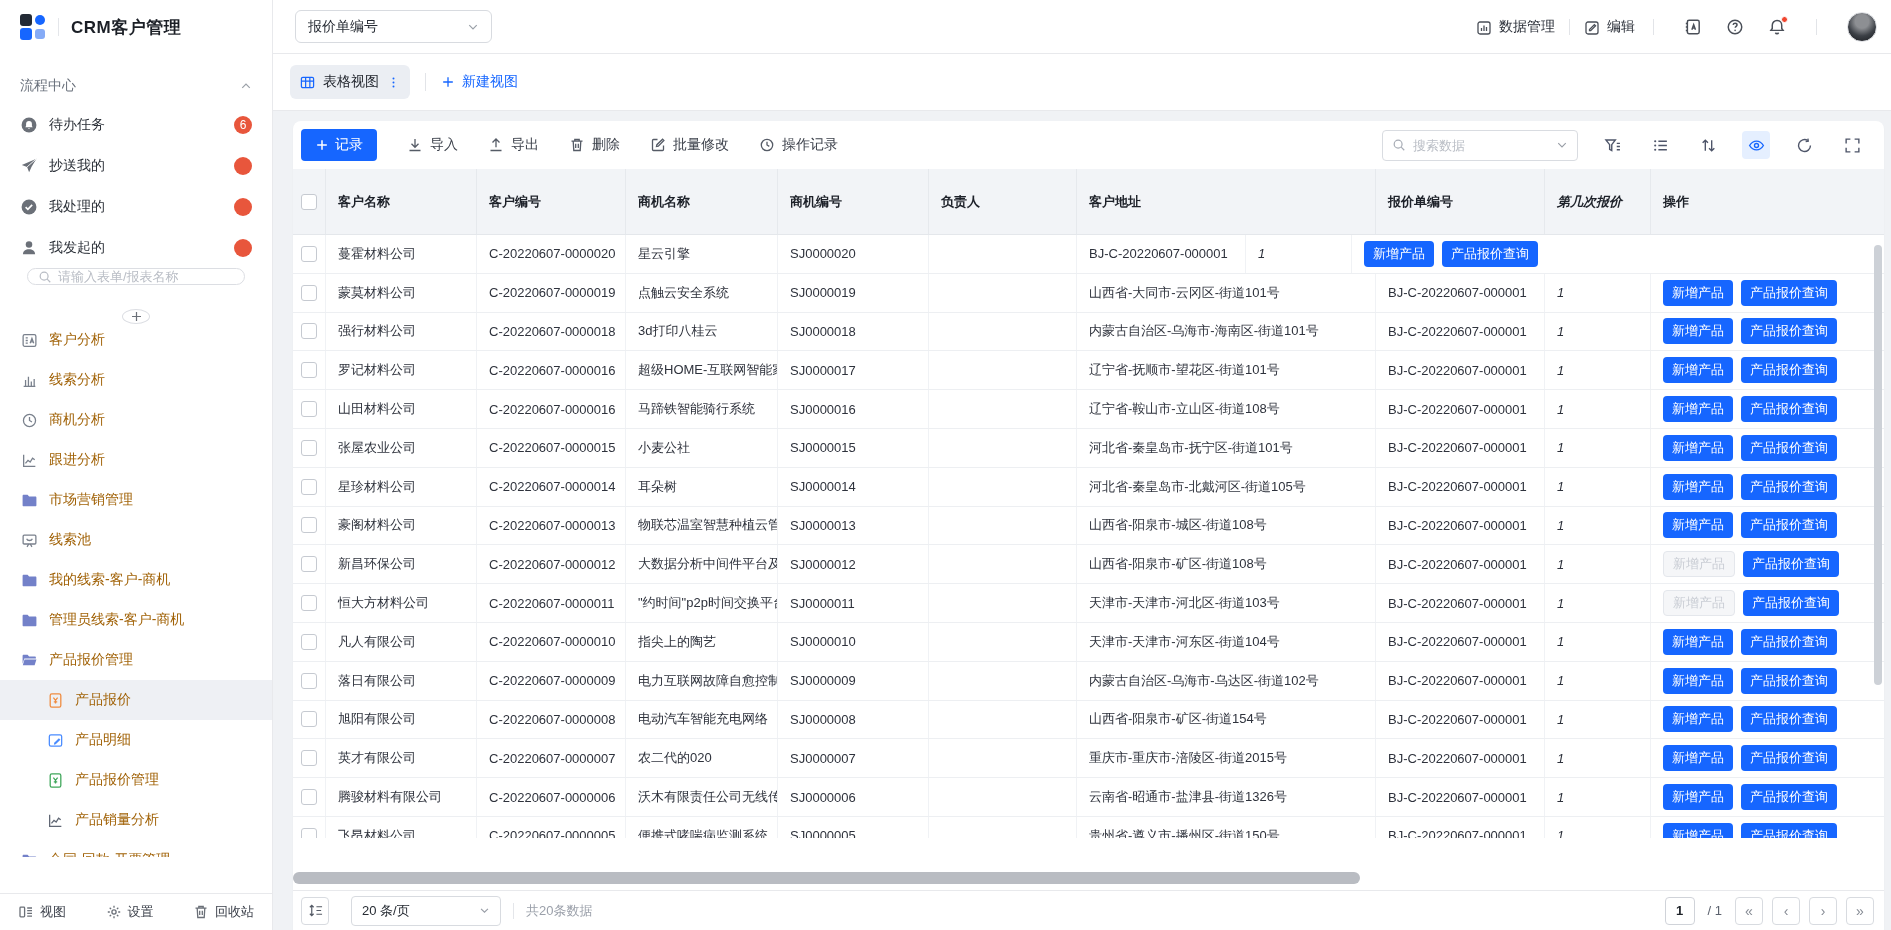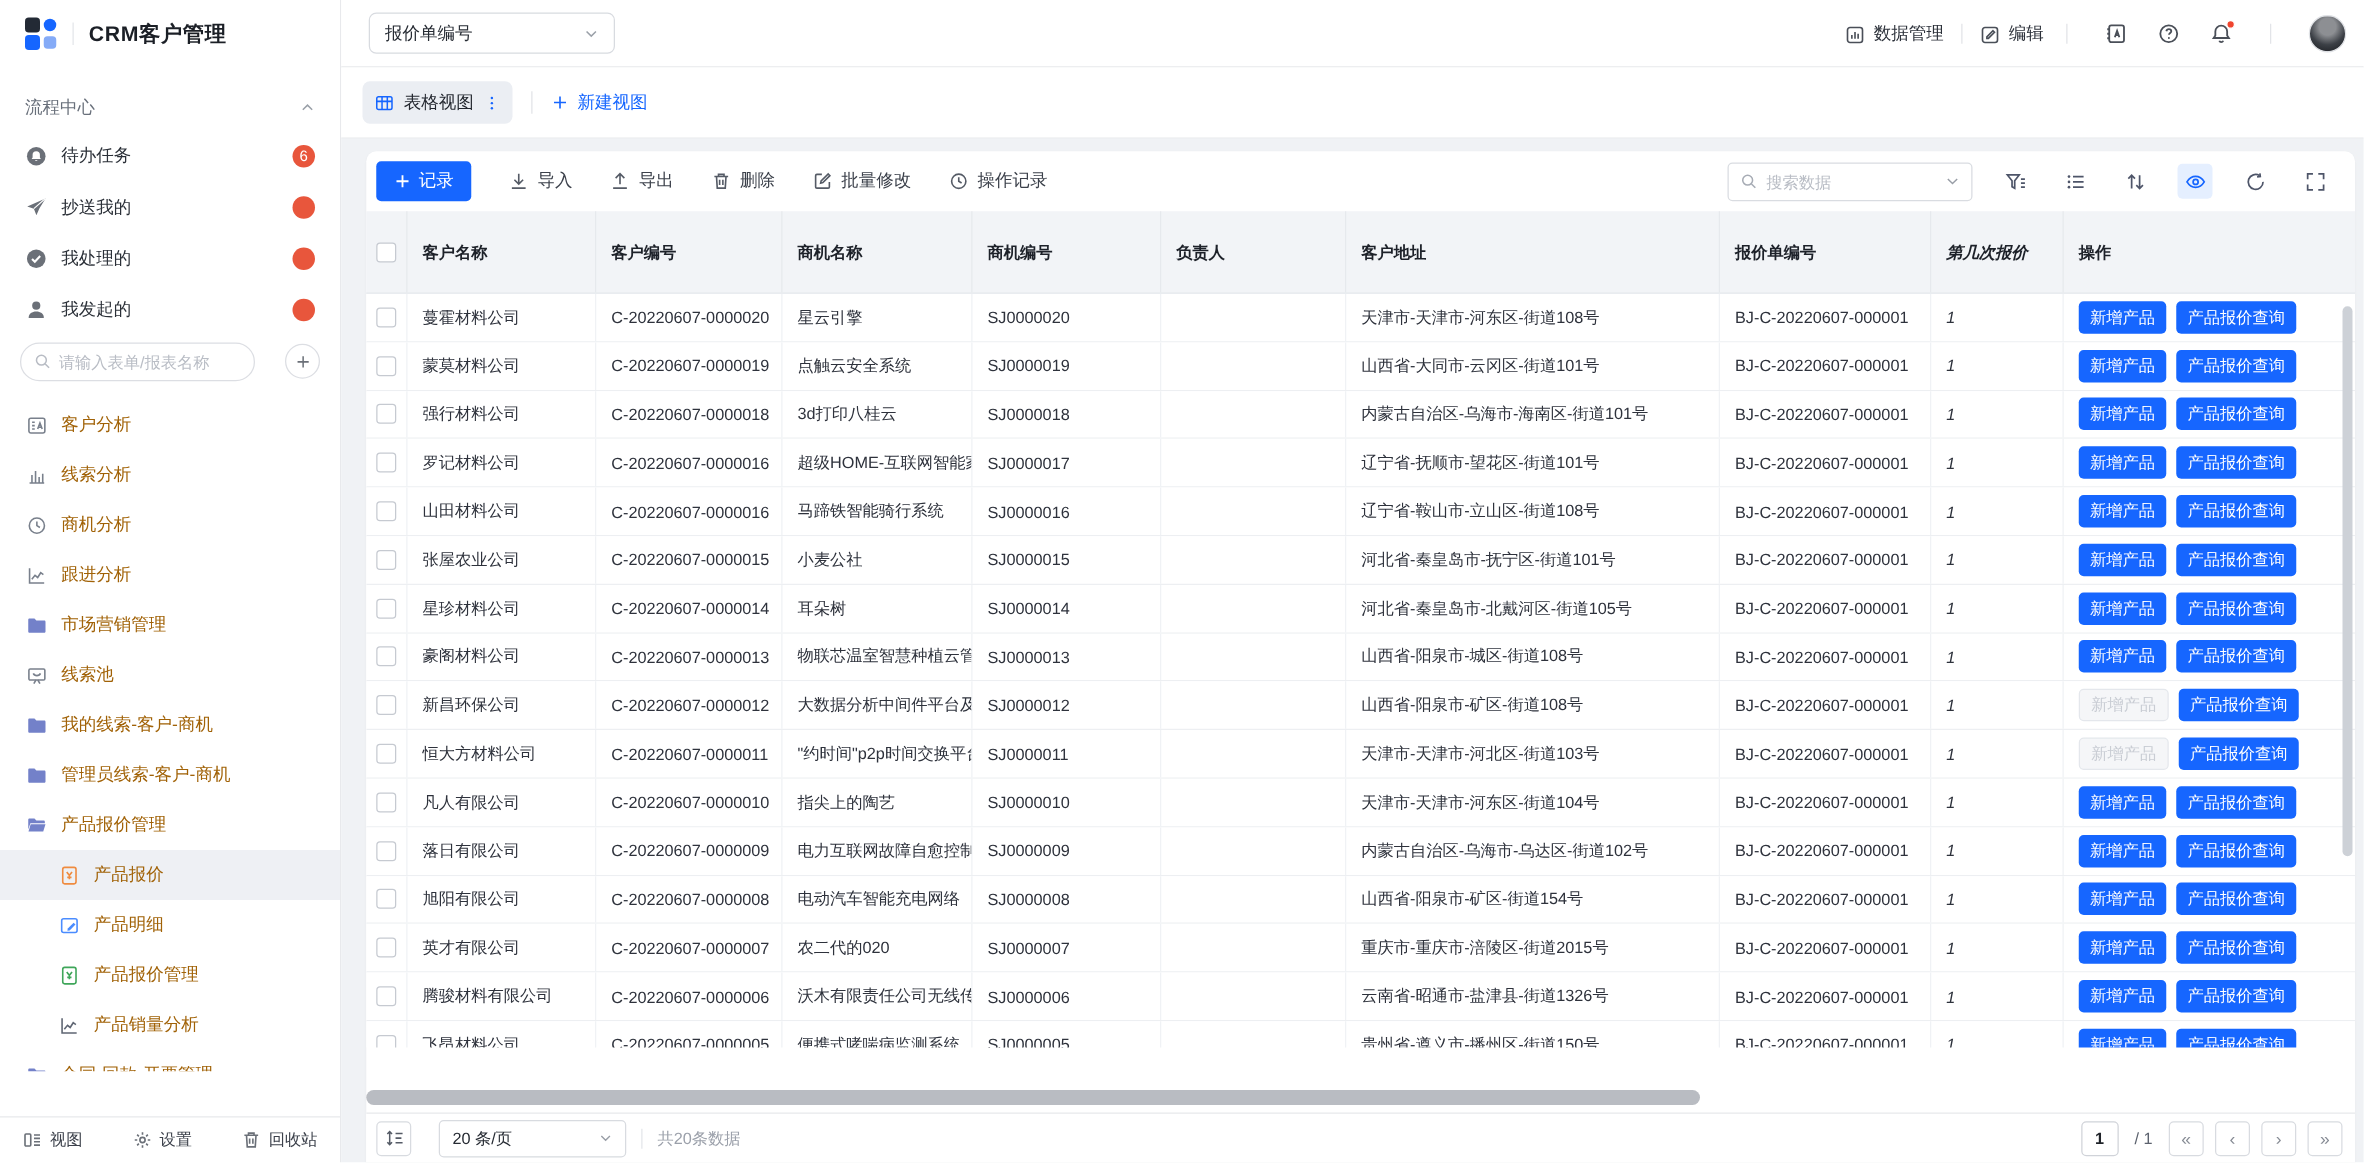--- a/index.html
+++ b/index.html
@@ -22,21 +22,21 @@
   .logo-div{width:1px;height:18px;background:#e4e6ea;margin:0 12px;}
   .app-title{font-size:17px;font-weight:700;color:#1b1f26;letter-spacing:.5px;}
   .side-scroll{flex:1;overflow:hidden;padding:0 14px;}
   .section-row{height:36px;margin-top:14px;display:flex;align-items:center;justify-content:space-between;
     padding:0 6px;color:#69707b;font-size:14px;cursor:pointer;}
   .side-item{height:41px;display:flex;align-items:center;gap:11px;padding:0 6px;font-size:14px;
     color:#2b3038;cursor:pointer;border-radius:4px;}
   .side-item .ic{width:18px;color:#6b7078;}
   .side-badge{margin-left:auto;min-width:18px;height:18px;border-radius:9px;background:#e8563c;color:#fff;
     font-size:12px;display:flex;align-items:center;justify-content:center;padding:0 5px;}
-  .side-search-row{height:42px;display:flex;align-items:center;gap:24px;padding:0 2px;}
+  .side-search-row{height:42px;display:flex;align-items:center;gap:24px;padding:0 2px;flex-direction:column;}
   .side-search{flex:1;height:31px;border:1px solid #dcdee3;border-radius:16px;display:flex;align-items:center;
     padding:0 10px;gap:6px;color:#b8bcc4;}
   .side-search input{border:none;outline:none;width:100%;font-size:13px;color:#2b3038;
     font-family:inherit;background:transparent;}
   .side-search input::placeholder{color:#b9bdc5;}
   .side-plus{width:28px;height:28px;border:1px solid #dcdee3;border-radius:50%;display:flex;
     align-items:center;justify-content:center;color:#6b7078;cursor:pointer;background:#fff;}
   .menu{margin-top:10px;}
   .menu-item{height:40px;display:flex;align-items:center;gap:11px;padding:0 6px;font-size:14px;color:#a16207;cursor:pointer;}
   .menu-item .ic{width:18px;}
@@ -594,21 +594,20 @@
 
         <div class="t-row">
               <div class="td c0">
                 <span class="cbx"></span>
               </div>
               <div class="td c1">蔓霍材料公司</div>
               <div class="td c2">C-20220607-0000020</div>
               <div class="td c3">星云引擎</div>
               <div class="td c4">SJ0000020</div>
               <div class="td c5"></div>
-              <div class="td c6">天津市-天津市-河东区-街道108号</div>
               <div class="td c7">BJ-C-20220607-000001</div>
               <div class="td c8">1</div>
               <div class="td c9">
                 <button class="btn-mini btn-add">新增产品</button>
                 <button class="btn-mini">产品报价查询</button>
               </div>
             </div>
             <div class="t-row">
               <div class="td c0">
                 <span class="cbx"></span>

